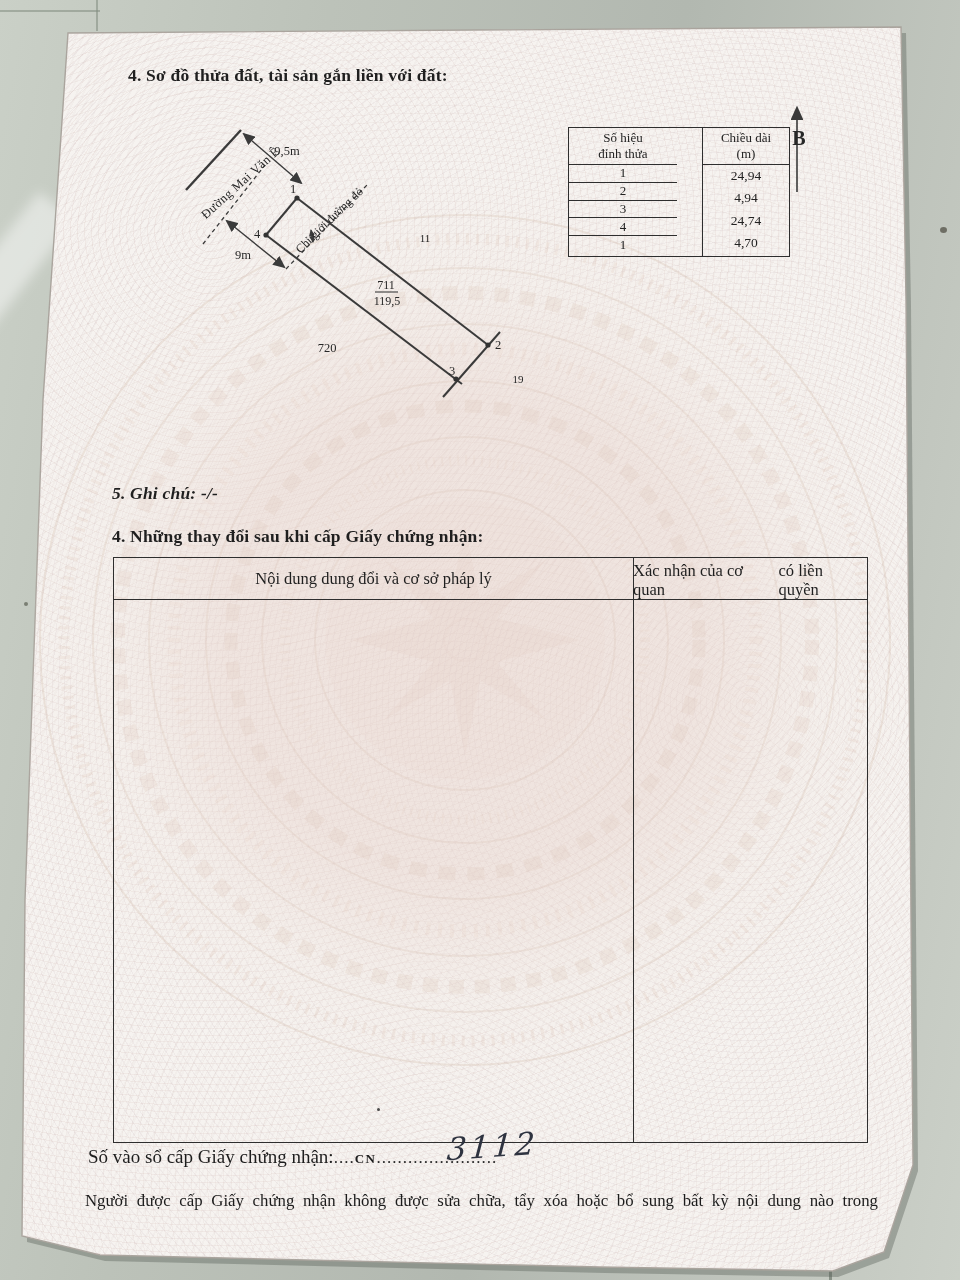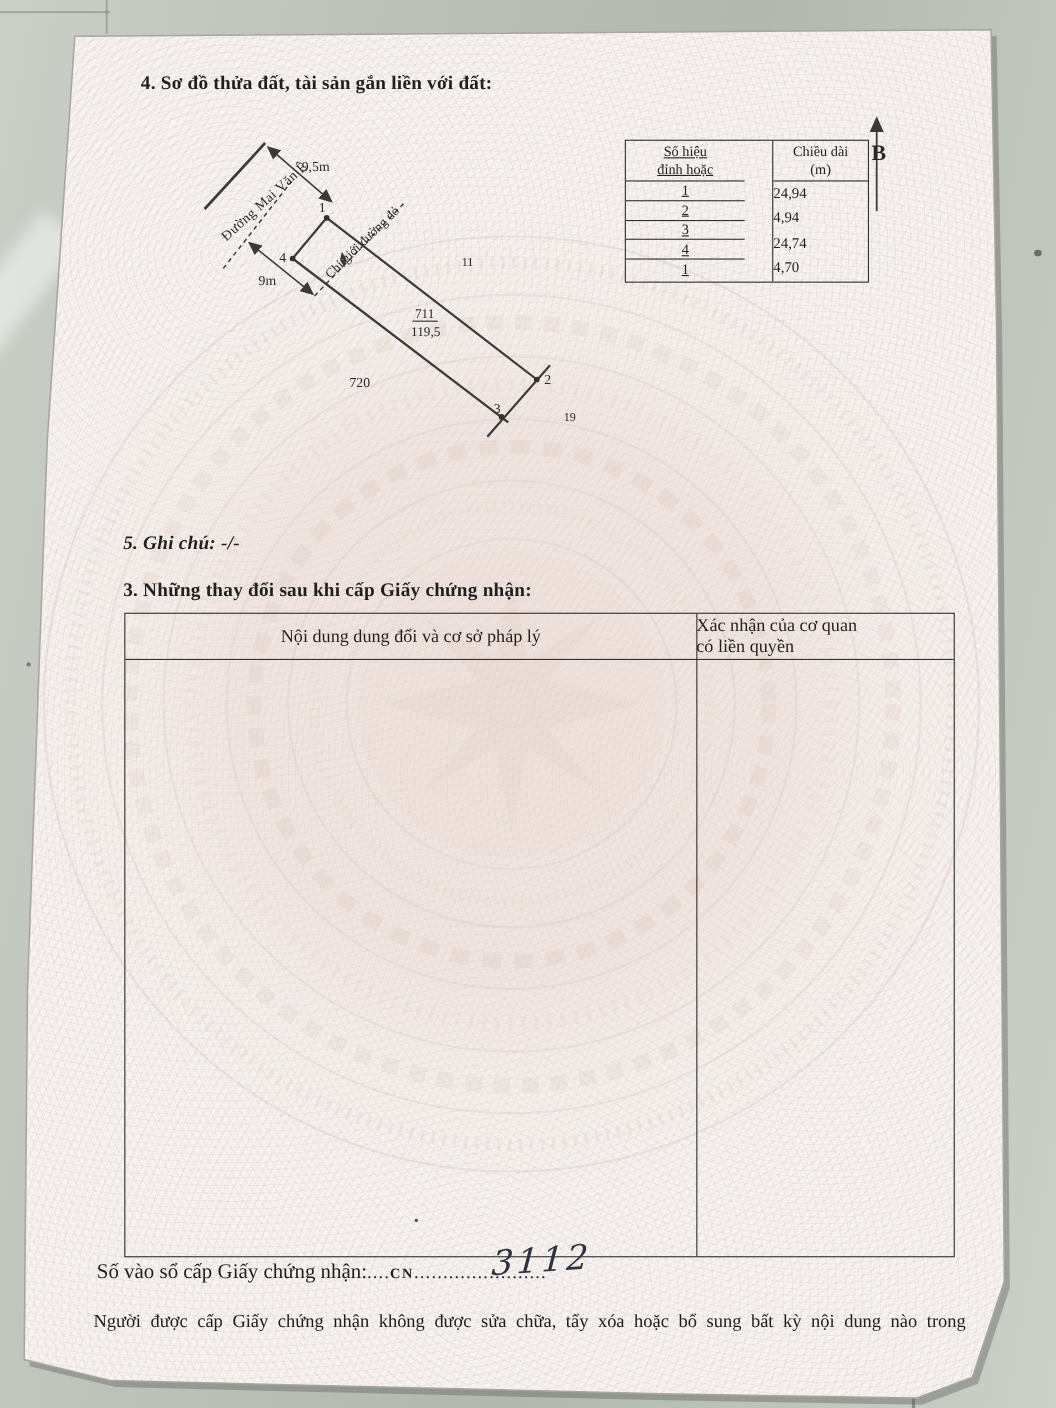--- a/index.html
+++ b/index.html
@@ -21,33 +21,33 @@
       repeating-radial-gradient(circle at 78% 55%, rgba(196,176,184,.14) 0 1px, rgba(0,0,0,0) 1px 6px),
       repeating-radial-gradient(circle at 45% 92%, rgba(205,182,176,.13) 0 1px, rgba(0,0,0,0) 1px 8px),
       repeating-linear-gradient(115deg, rgba(190,170,168,.07) 0 2px, rgba(0,0,0,0) 2px 6px);
   }
   .content{position:absolute;left:0;top:0;width:960px;height:1280px;padding-left:25px;}
   .sec-title{position:absolute;font-weight:bold;font-size:17.5px;letter-spacing:.2px;color:#1f1f1f;white-space:nowrap;}
   .diagram-svg{position:absolute;left:0;top:0;pointer-events:none;}
 
   
   .vtable{position:absolute;left:568px;top:127px;width:222px;height:130px;border:1.6px solid #2e2e2e;box-sizing:border-box;font-size:13px;color:#222;}
-  .vtable .colL{position:absolute;left:0;top:0;width:108px;height:100%;text-decoration:underline;}
+  .vtable .colL{position:absolute;left:0;top:0;width:108px;height:100%;}
   .vtable .colR{position:absolute;left:108px;top:0;right:0;height:100%;border-left:1.4px solid #2e2e2e;margin-left:25px;}
   .vtable .hed{height:37px;border-bottom:1.4px solid #2e2e2e;display:flex;flex-direction:column;align-items:center;justify-content:center;line-height:1.2;box-sizing:border-box;}
   .vtable .vrow{height:17.8px;border-bottom:1.2px solid #2e2e2e;display:flex;align-items:center;justify-content:center;box-sizing:border-box;}
   .vtable .vrow:last-child{border-bottom:none;}
-  .vtable .vals{height:89px;display:flex;flex-direction:column;justify-content:space-around;font-size:13.5px;}
+  .vtable .vals{height:89px;display:flex;flex-direction:column;justify-content:space-around;align-items:center;font-size:13.5px;}
 
   
   .ctable{position:absolute;left:113px;top:557px;width:755px;height:586px;border:1.7px solid #2e2e2e;box-sizing:border-box;}
   .ctable .hrow{position:absolute;left:0;top:0;width:100%;height:42px;border-bottom:1.5px solid #2e2e2e;box-sizing:border-box;}
   .ctable .vdiv{position:absolute;left:519px;top:0;width:0;height:100%;border-left:1.5px solid #2e2e2e;}
   .ctable .h1{position:absolute;left:0;top:0;width:519px;height:42px;display:flex;align-items:center;justify-content:center;font-size:16.5px;color:#1f1f1f;}
-  .ctable .h2{position:absolute;left:519px;top:0;right:0;height:42px;display:flex;flex-direction:column;align-items:flex-start;justify-content:center;line-height:1.15;font-size:16.5px;color:#1f1f1f;}
+  .ctable .h2{position:absolute;left:519px;top:0;right:0;height:42px;display:flex;flex-direction:row;align-items:flex-end;justify-content:center;line-height:1.15;font-size:16.5px;color:#1f1f1f;}
   .tbl-dot{position:absolute;left:377px;top:1108px;width:3px;height:3px;border-radius:50%;background:#4a4a4a;}
 
   
   .registry{position:absolute;left:88px;top:1146px;font-size:19px;color:#1d1d1d;white-space:nowrap;}
   .registry .dots{letter-spacing:1px;font-size:17px;color:#2a2a2a;}
   .registry .code{font-weight:bold;font-size:13px;letter-spacing:1.5px;}
   .handwrite{
     position:absolute;left:447px;top:1128px;font-size:31px;color:#2e3340;
     font-family:"DejaVu Serif",serif;font-style:italic;letter-spacing:3px;
     transform:rotate(-4deg) skewX(-8deg);
@@ -155,21 +155,21 @@
         <text x="425" y="242" text-anchor="middle" font-size="11">11</text>
         <text x="518" y="383" text-anchor="middle" font-size="11">19</text>
         <text x="799" y="145" text-anchor="middle" font-size="20" font-weight="bold">B</text>
       </g>
     </svg>
 
     <div class="vtable">
       <div class="colL">
         <div class="hed">
           <span>Số hiệu</span>
-          <span>đỉnh hoặc</span>
+          <span>đỉnh thửa</span>
         </div>
         <div class="vrow">
             <span>1</span>
           </div>
         <div class="vrow">
             <span>2</span>
           </div>
         <div class="vrow">
             <span>3</span>
           </div>
@@ -189,21 +189,21 @@
           <span>24,94</span>
           <span>4,94</span>
           <span>24,74</span>
           <span>4,70</span>
         </div>
       </div>
     </div>
 
     <div class="sec-title" style="left:112px;top:483px;font-style:italic;">5. Ghi chú: -/-</div>
 
-    <div class="sec-title" style="left:112px;top:526px;">3. Những thay đổi sau khi cấp Giấy chứng nhận:</div>
+    <div class="sec-title" style="left:112px;top:526px;">4. Những thay đổi sau khi cấp Giấy chứng nhận:</div>
 
     <div class="ctable">
       <div class="hrow"></div>
       <div class="vdiv"></div>
       <div class="h1">Nội dung dung đổi và cơ sở pháp lý</div>
       <div class="h2">
         <span>Xác nhận của cơ quan</span>
         <span>có liền quyền</span>
       </div>
     </div>

